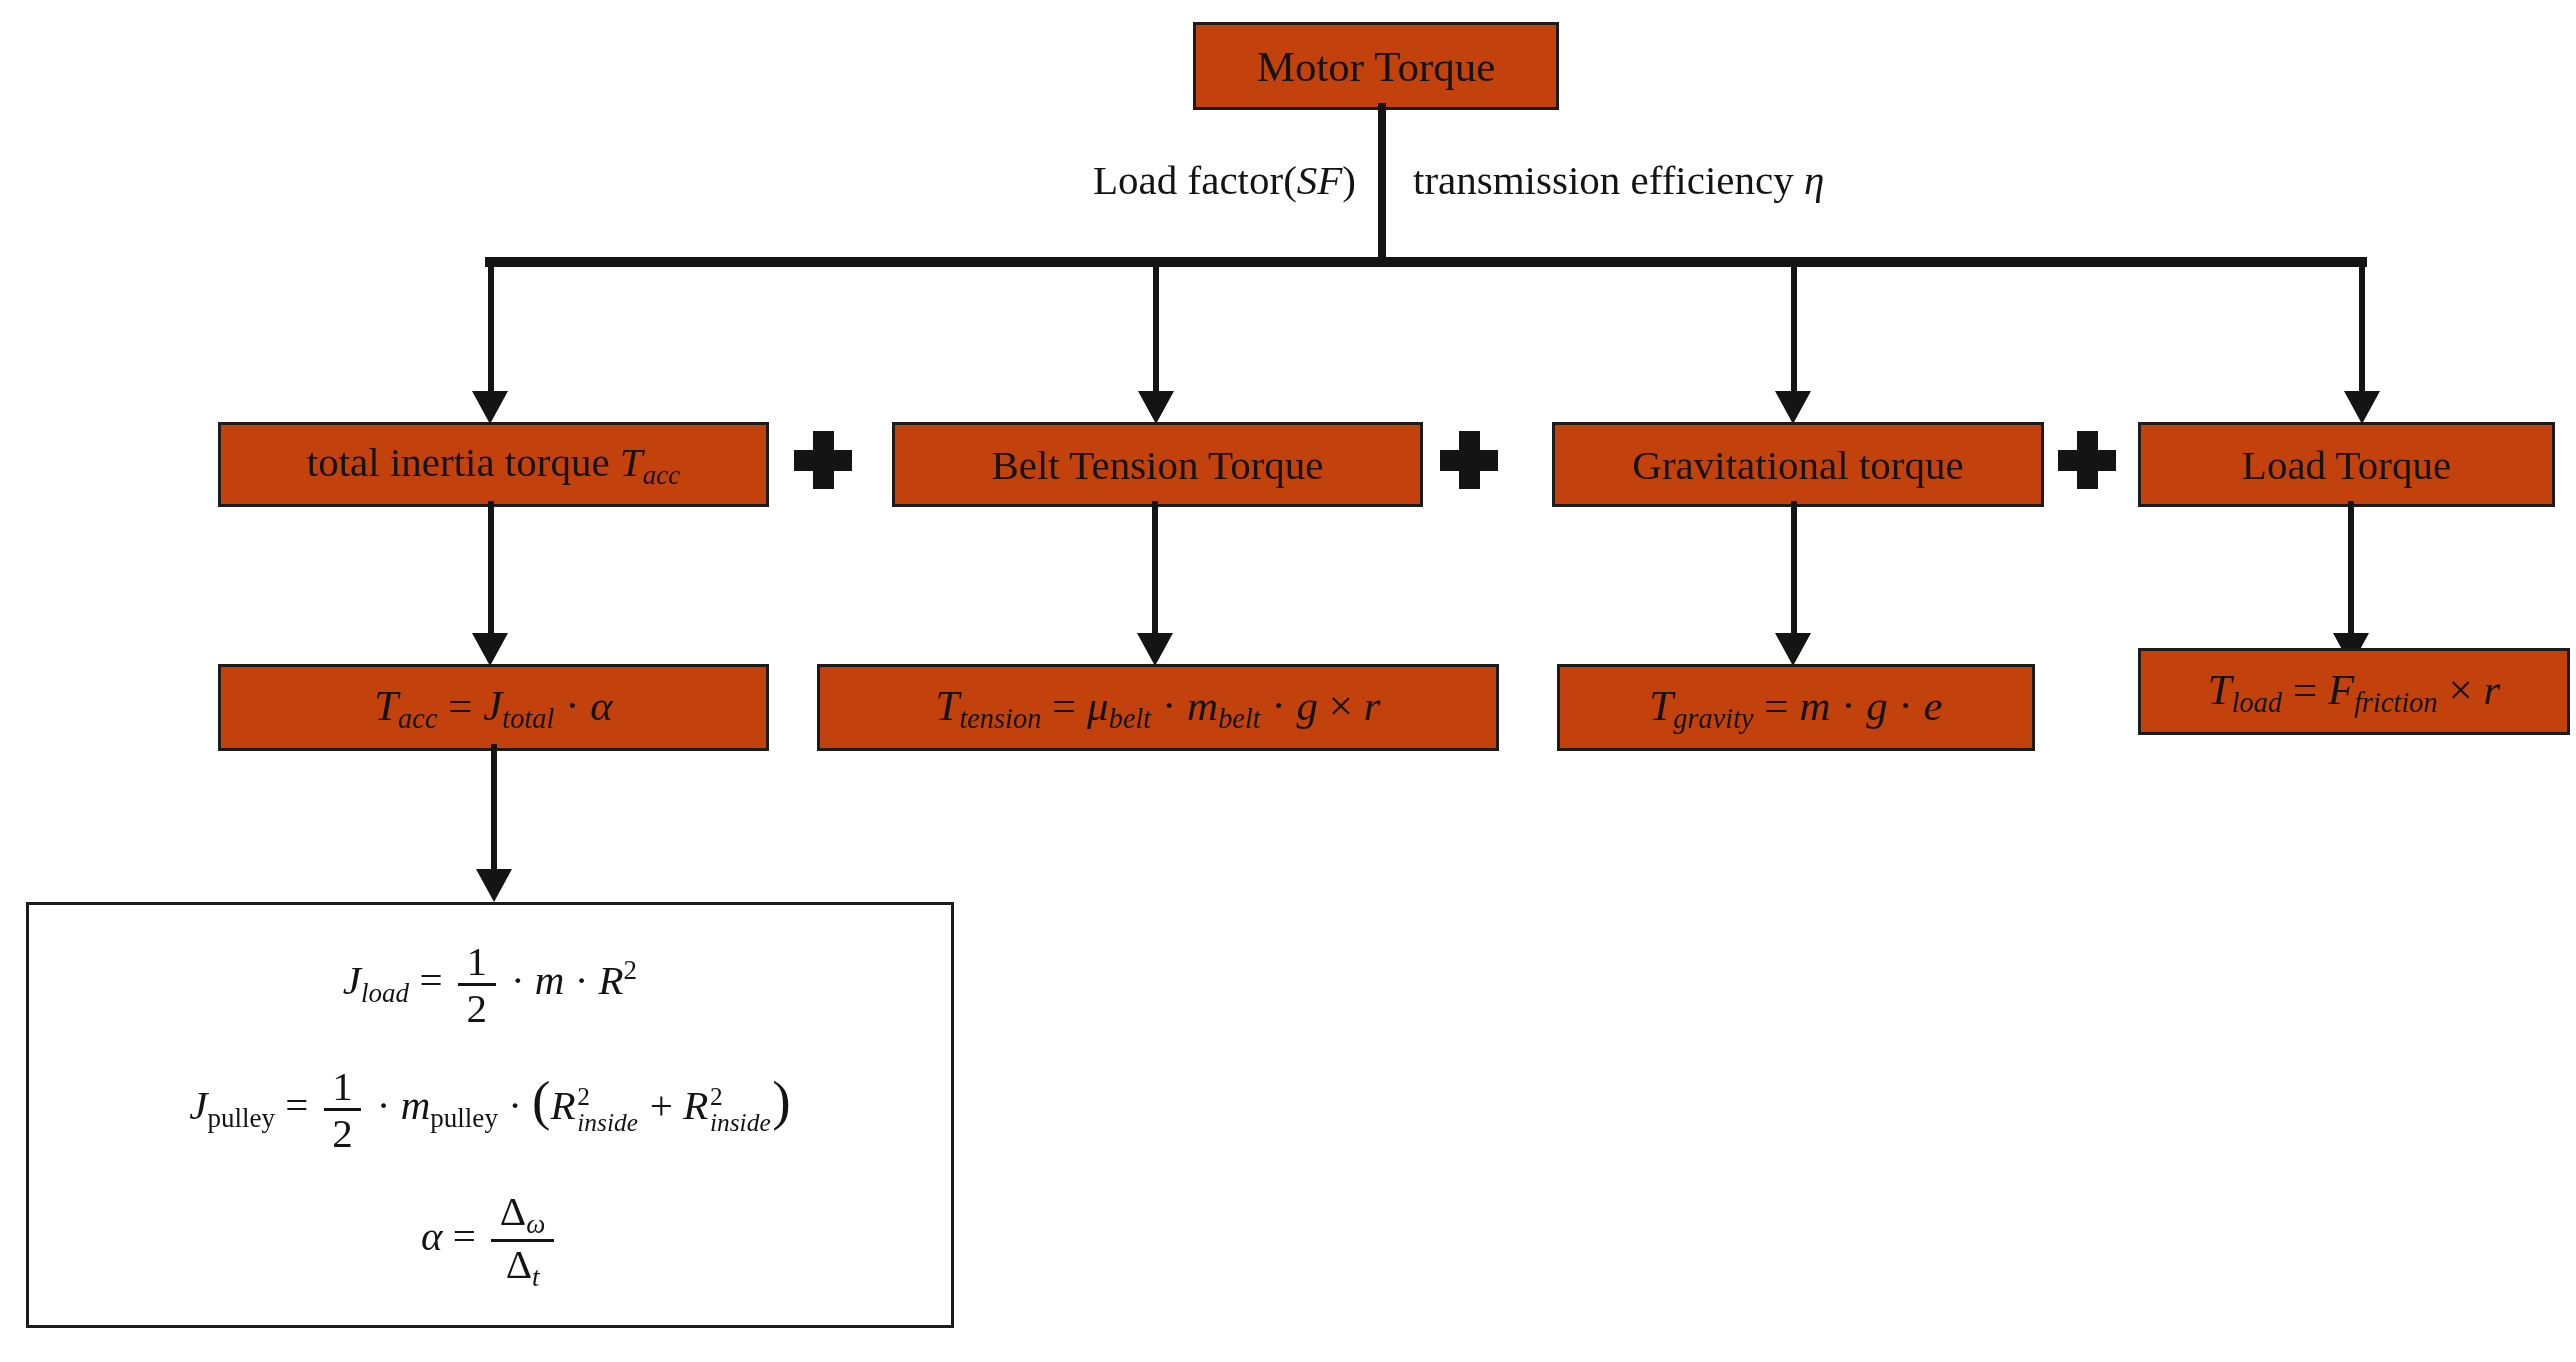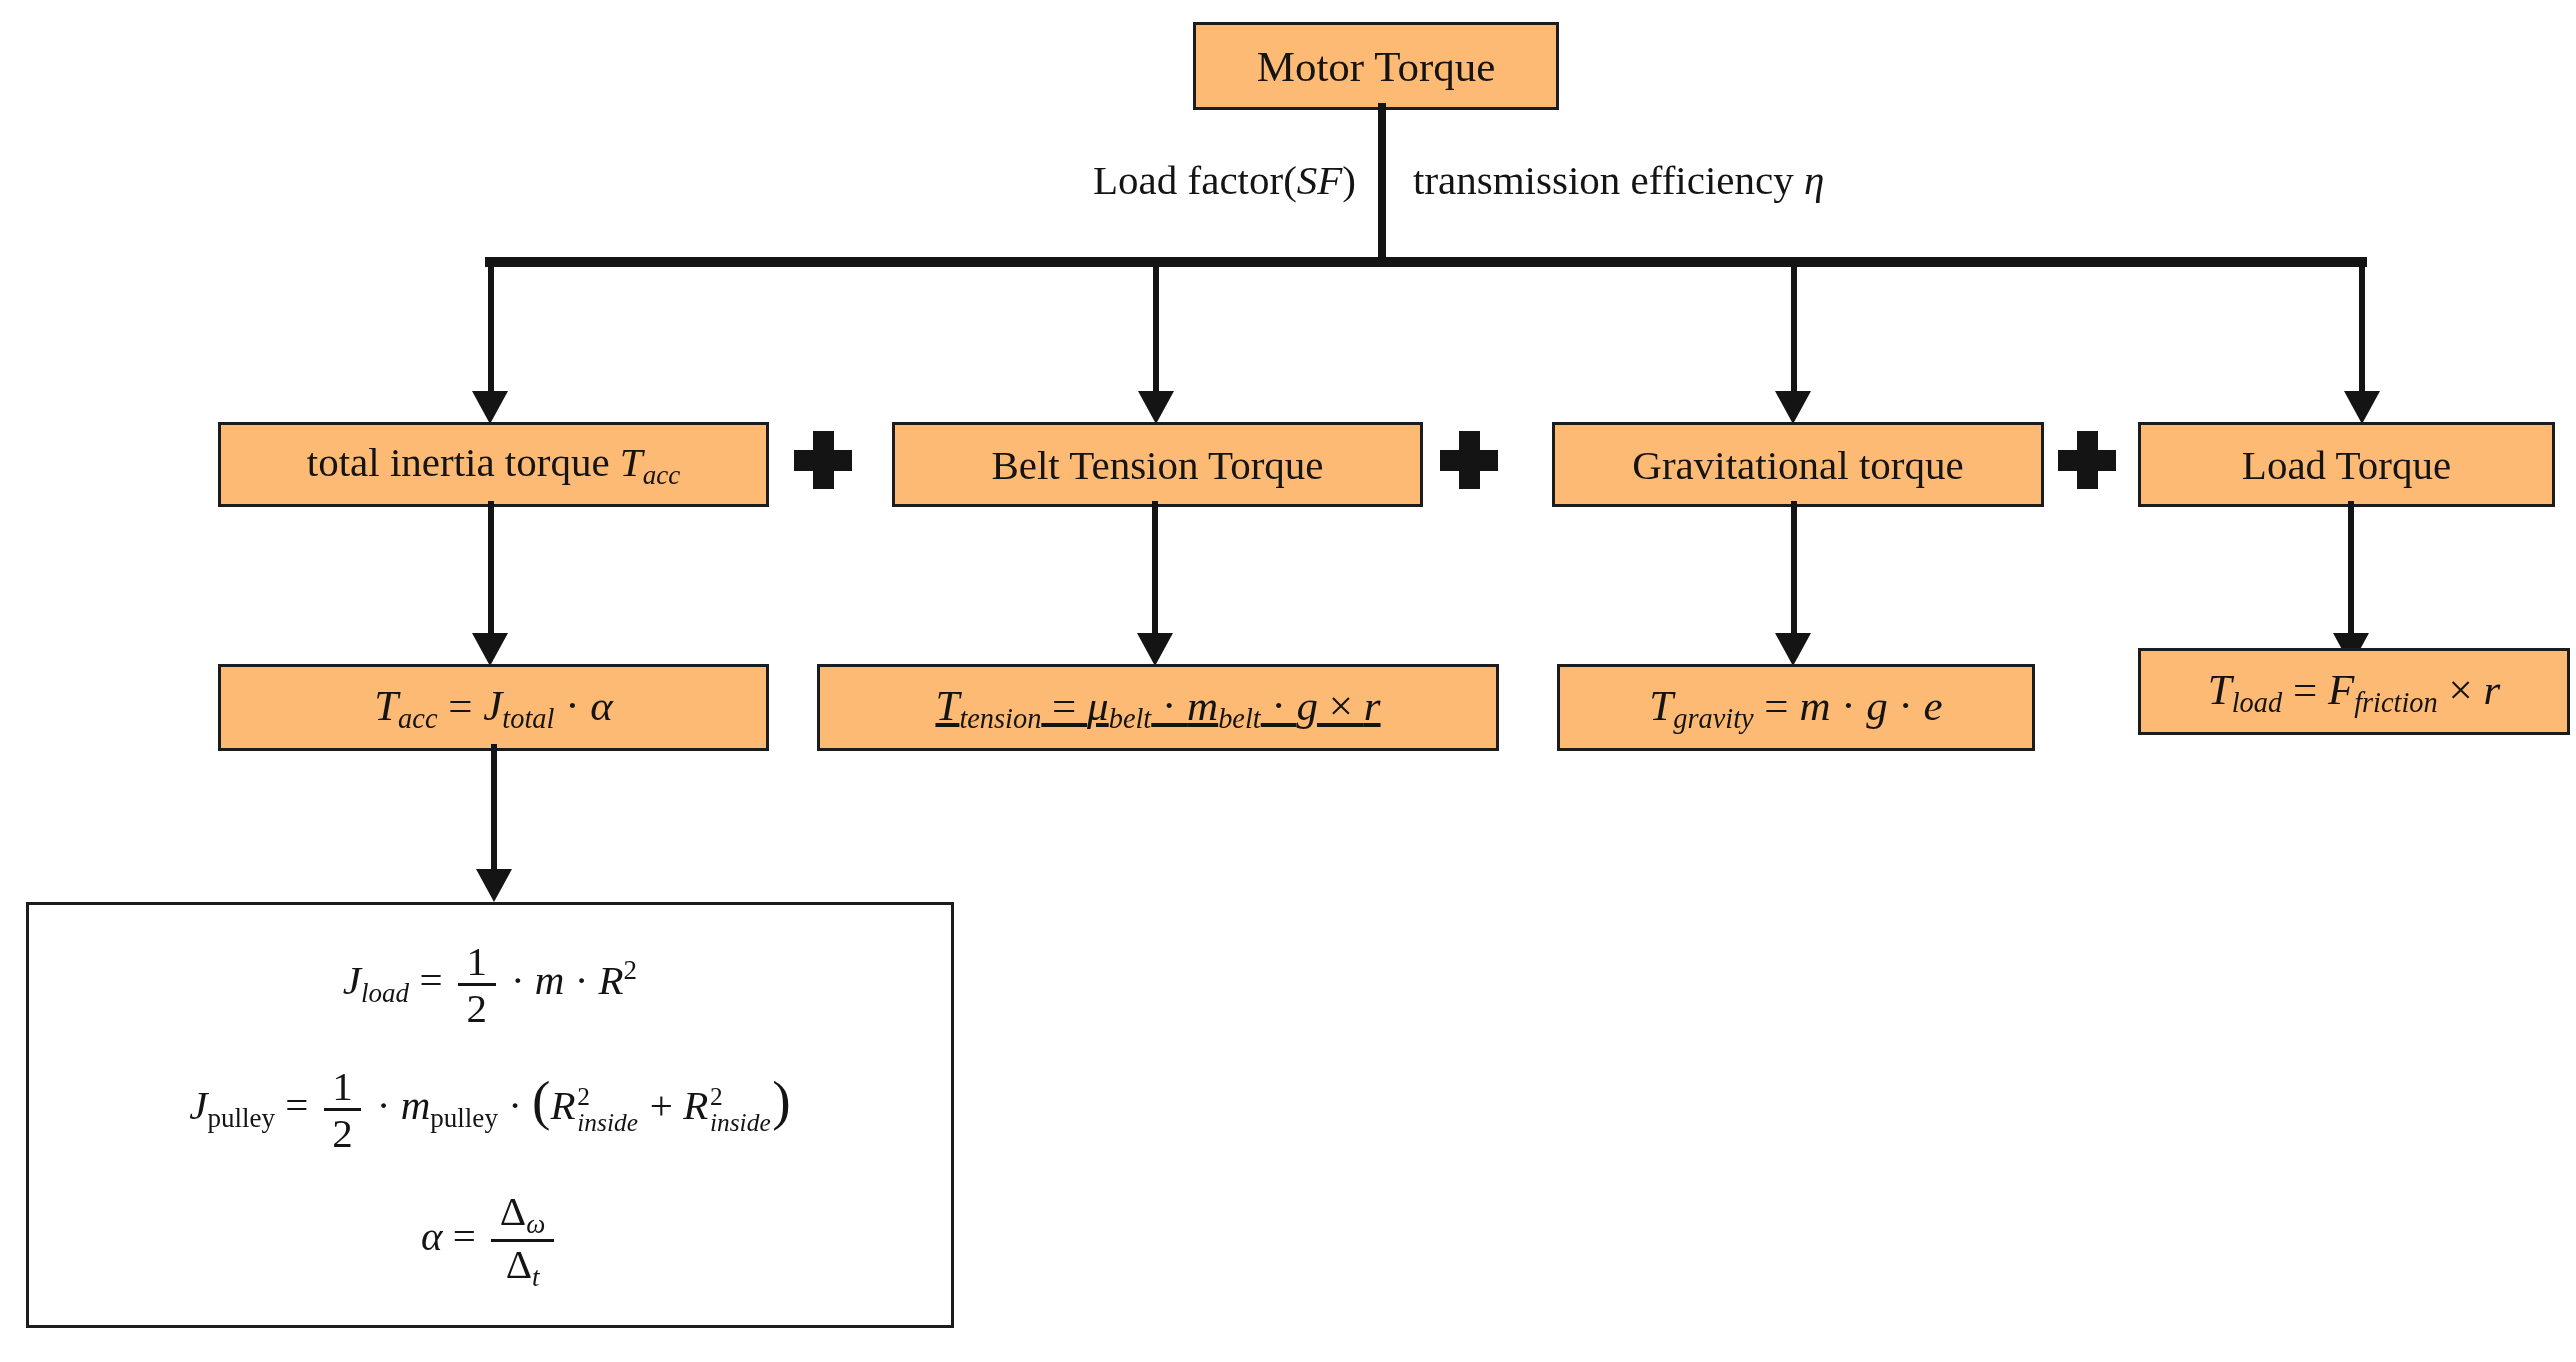--- a/index.html
+++ b/index.html
@@ -7,21 +7,21 @@
     position:relative;
     width:2576px;height:1362px;
     background:#ffffff;
     font-family:"Liberation Serif","DejaVu Serif",serif;
     color:#141414;
     overflow:hidden;
   }
   .box{
     position:absolute;
     border:3.4px solid #1c1c1c;
-    background:#fdba74;
+    background:#c2410c;
     display:flex;align-items:center;justify-content:center;
     text-align:center;
     font-size:41px;
     white-space:nowrap;
   }
   .title-box{font-size:43px;}
   .formula-box{font-size:43px;}
   .line{position:absolute;background:#141414;}
   .arrowhead{
     position:absolute;width:0;height:0;
@@ -126,21 +126,21 @@
   <div class="line" style="left:1791px;top:501px;width:6px;height:134px;"></div>
   <div class="arrowhead" style="left:1775px;top:633px;"></div>
 
   <div class="line" style="left:2348px;top:501px;width:6px;height:134px;"></div>
   <div class="arrowhead" style="left:2333px;top:633px;"></div>
 
   <div class="box formula-box" style="left:218px;top:664px;width:545px;height:81px;">
     <span><span class="it">T</span><span class="it sb">acc</span><span> = </span><span class="it">J</span><span class="it sb">total</span><span> · </span><span class="it">α</span></span>
   </div>
 
-  <div class="box formula-box" style="left:817px;top:664px;width:676px;height:81px;text-decoration:underline;">
+  <div class="box formula-box" style="left:817px;top:664px;width:676px;height:81px;">
     <span><span class="it">T</span><span class="it sb">tension</span><span> = </span><span class="it">μ</span><span class="it sb">belt</span><span> · </span><span class="it">m</span><span class="it sb">belt</span><span> · </span><span class="it">g</span><span> × </span><span class="it">r</span></span>
   </div>
 
   <div class="box formula-box" style="left:1557px;top:664px;width:472px;height:81px;text-align:right;">
     <span><span class="it">T</span><span class="it sb">gravity</span><span> = </span><span class="it">m</span><span> · </span><span class="it">g</span><span> · </span><span class="it">e</span></span>
   </div>
 
   <div class="box formula-box" style="left:2138px;top:648px;width:426px;height:81px;">
     <span><span class="it">T</span><span class="it sb">load</span><span> = </span><span class="it">F</span><span class="it sb">friction</span><span> × </span><span class="it">r</span></span>
   </div>

